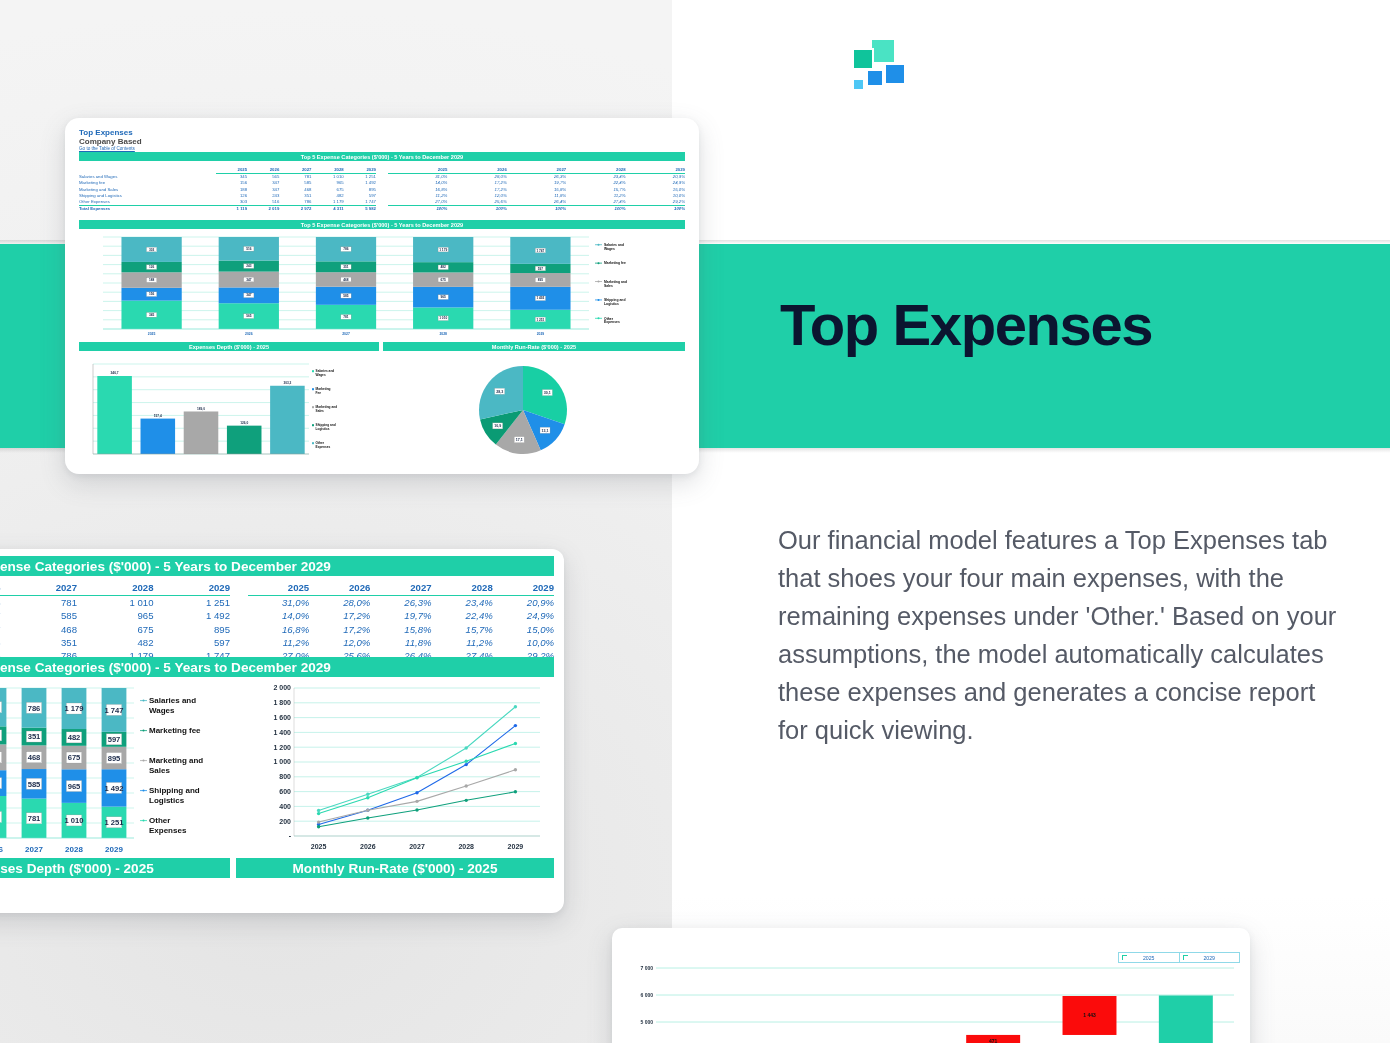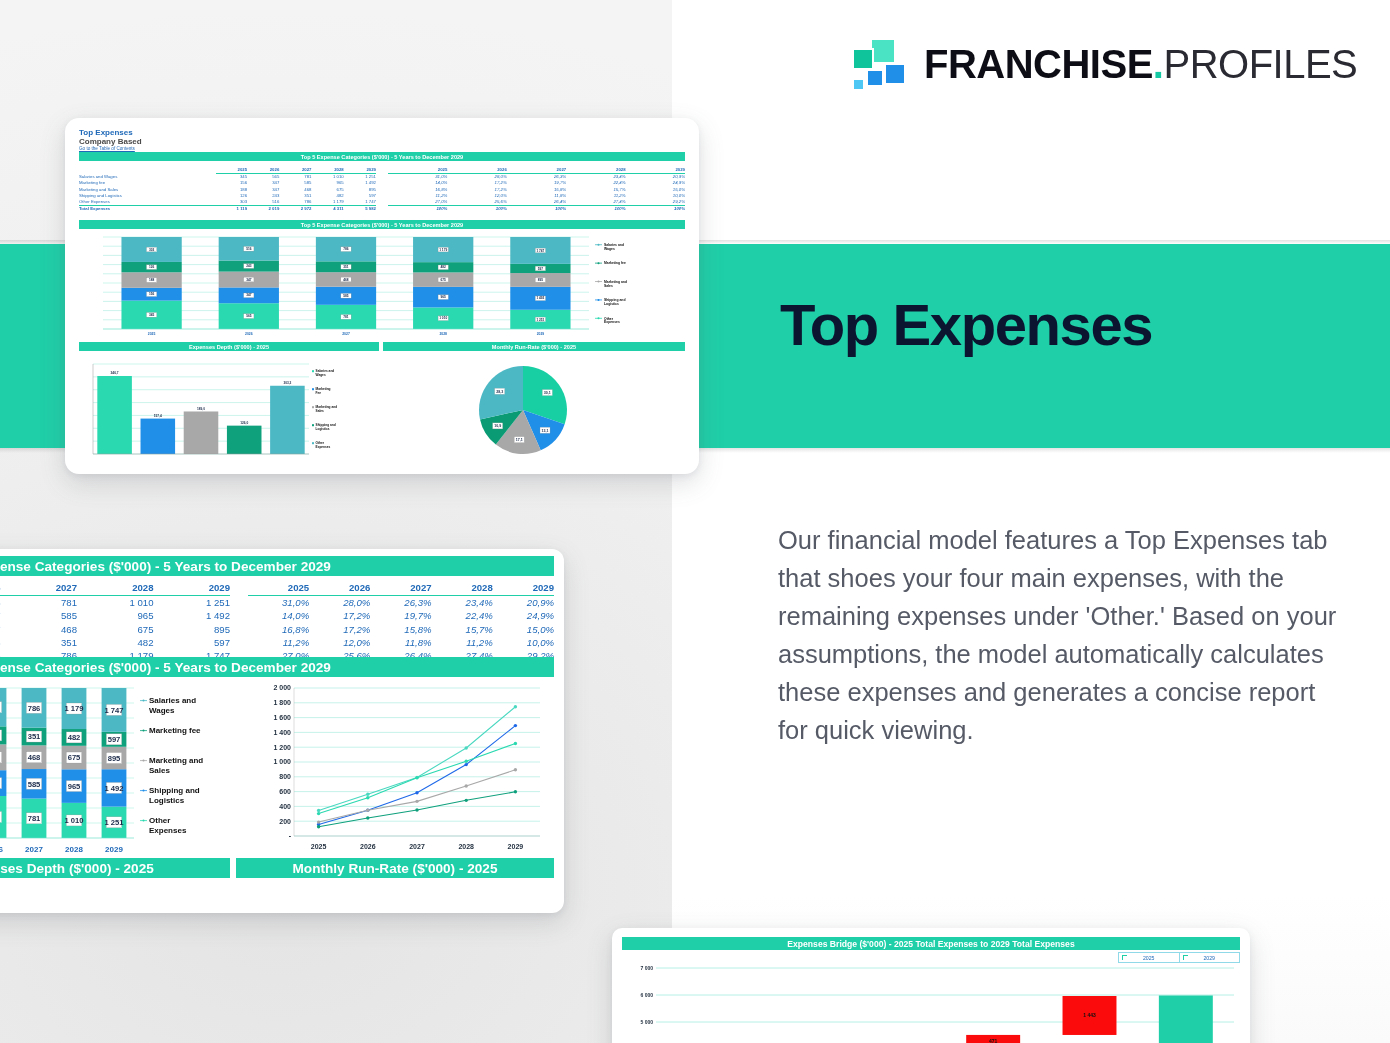--- a/index.html
+++ b/index.html
@@ -155,21 +155,20 @@
 <div id="teal-band"></div>
 
 <div id="logo">
   <div id="logo-mark">
     <i class="lm1"></i>
       <i class="lm2"></i>
       <i class="lm3"></i>
       <i class="lm4"></i>
       <i class="lm5"></i>
   </div>
-  <div id="logo-text"><span class="bold">FRANCHISE</span><span class="dot">.</span><span class="thin">PROFILES</span></div>
 </div>
 
 <h1 id="headline">Top Expenses</h1>
 <p id="body-copy">Our financial model features a Top Expenses tab that shoes your four main expenses, with the remaining expenses under 'Other.' Based on your assumptions, the model automatically calculates these expenses and generates a concise report for quick viewing.</p>
 
 <div class="card" id="card1">
   <div class="inner">
 
     <div id="c1-head-t">Top Expenses</div>
     <div id="c1-head-c">Company Based</div>
@@ -762,21 +761,20 @@
         <text x="591.4" y="167.3" font-size="7" fill="#1f2d3d" text-anchor="middle" font-weight="700">2029</text>
         <line x1="370" y1="154" x2="616" y2="154" stroke="#aaa" stroke-width="0.4"></line>
         <line x1="370" y1="6" x2="370" y2="154" stroke="#aaa" stroke-width="0.4"></line>
       </svg>
     </div>
   <div class="ss-title" id="c2-bar3">ses Depth ($'000) - 2025</div>
   <div class="ss-title" id="c2-bar4">Monthly Run-Rate ($'000) - 2025</div>
 </div>
 
 <div class="card" id="card3">
-  <div class="ss-title" id="c3-bar">Expenses Bridge ($'000) - 2025 Total Expenses to 2029 Total Expenses</div>
   <div id="c3-legend">
       <div>2025</div>
       <div>2029</div>
     </div>
   <div id="c3-chart">
       <svg viewBox="0 0 618 112" class="sv" width="100%" height="100%" preserveAspectRatio="none">
         <line x1="34" y1="85" x2="612" y2="85" stroke="#7fe3d0" stroke-width="0.55"></line>
         <text x="31" y="86.75" font-size="5" fill="#1f2d3d" text-anchor="end" font-weight="700">4 000</text>
         <line x1="34" y1="58" x2="612" y2="58" stroke="#7fe3d0" stroke-width="0.55"></line>
         <text x="31" y="59.75" font-size="5" fill="#1f2d3d" text-anchor="end" font-weight="700">5 000</text>

